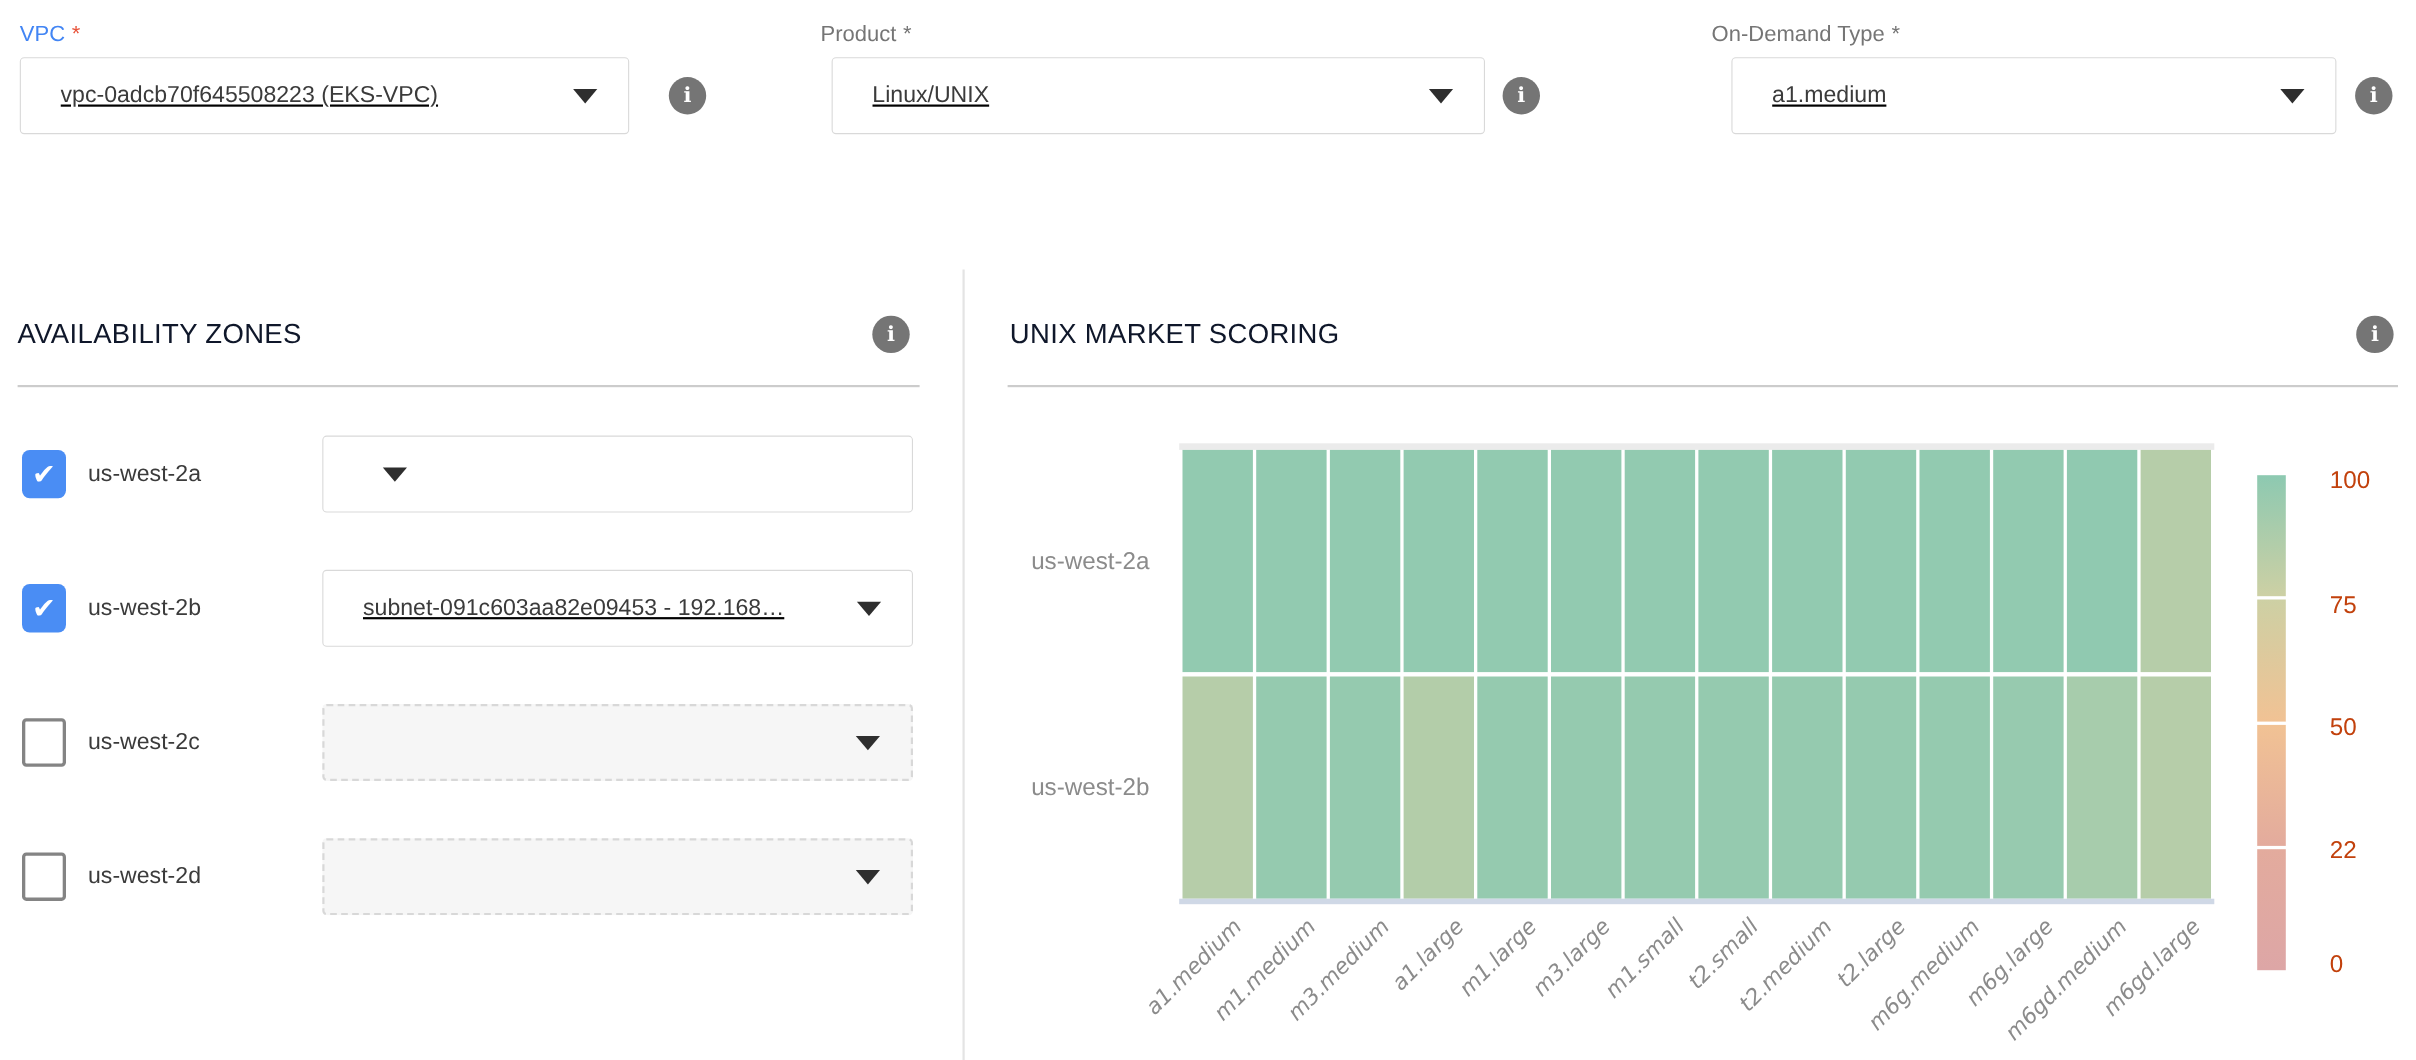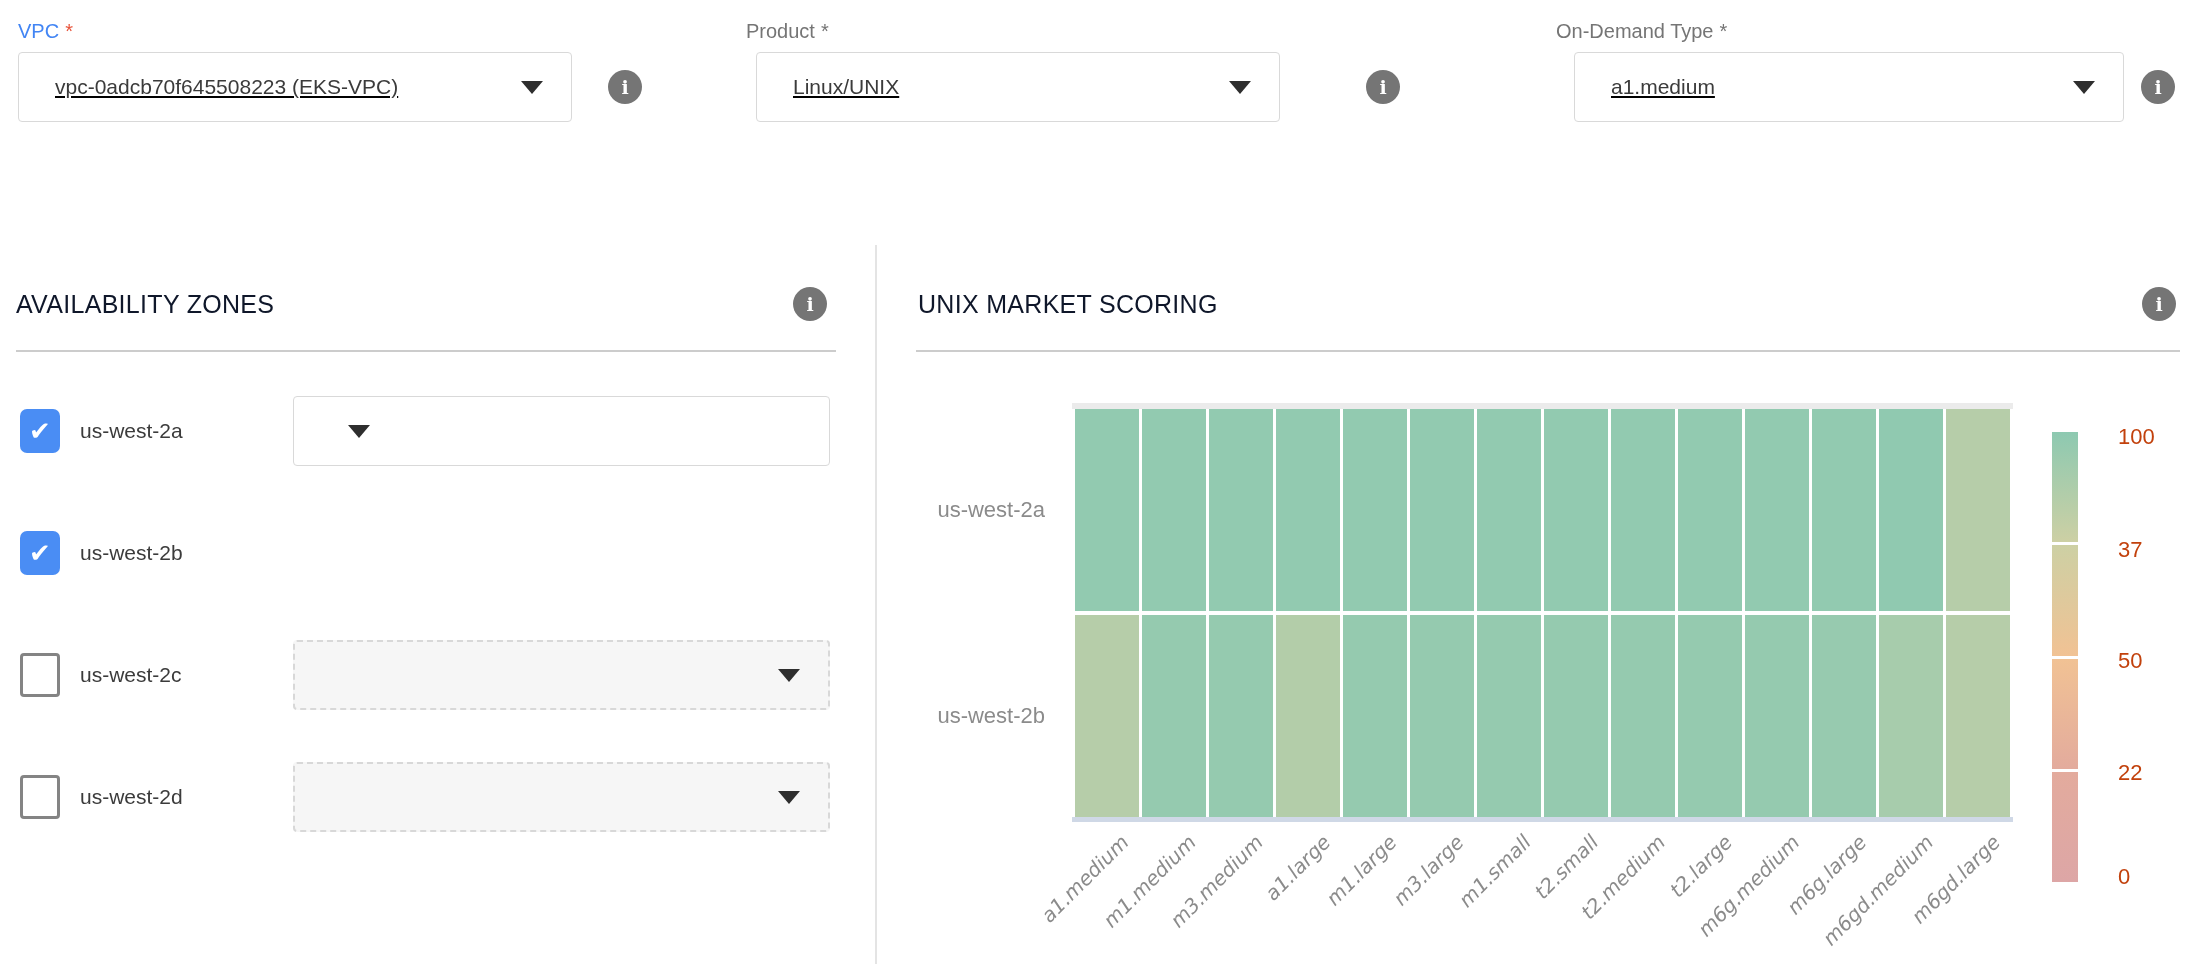--- a/index.html
+++ b/index.html
@@ -108,21 +108,21 @@
 </div>
 <div class="select-box" style="left:18px; top:52px; width:554px;">
   <span class="select-value">vpc-0adcb70f645508223 (EKS-VPC)</span>
   <span class="caret"></span>
 </div>
 <button class="info-btn" style="left:608px; top:70px;">i</button>
 
 <div class="abs field-label" style="left:746px; top:20px;">
   <span>Product</span><span class="req req-gray">*</span>
 </div>
-<div class="select-box" style="left:756px; top:52px; width:524px;">
+<div class="select-box" style="left:756px; top:52px; width:594px;">
   <span class="select-value">Linux/UNIX</span>
   <span class="caret"></span>
 </div>
 <button class="info-btn" style="left:1366px; top:70px;">i</button>
 
 <div class="abs field-label" style="left:1556px; top:20px;">
   <span>On-Demand Type</span><span class="req req-gray">*</span>
 </div>
 <div class="select-box" style="left:1574px; top:52px; width:550px;">
   <span class="select-value">a1.medium</span>
@@ -148,20 +148,24 @@
   <div class="select-box subnet-select">
     <span class="caret"></span>
   </div>
 </div>
 
 <div class="az-row checked" style="top:518px;">
   <div class="checkbox">
       <span class="check">✔</span>
     </div>
   <span class="az-name">us-west-2b</span>
+  <div class="select-box subnet-select">
+    <span class="select-value">subnet-091c603aa82e09453 - 192.168…</span>
+    <span class="caret"></span>
+  </div>
 </div>
 
 <div class="az-row unchecked empty-subnet" style="top:640px;">
   <div class="checkbox"></div>
   <span class="az-name">us-west-2c</span>
   <div class="select-box subnet-select">
     <span class="select-value"></span>
     <span class="caret"></span>
   </div>
 </div>
@@ -260,17 +264,17 @@
     </div>
   </div>
 <div class="abs" id="colorbar">
     <div class="cb-seg" style="background: linear-gradient(rgb(141, 201, 177), rgb(205, 208, 164));"></div>
     <div class="cb-seg" style="background: linear-gradient(rgb(205, 208, 164), rgb(241, 194, 148));"></div>
     <div class="cb-seg" style="background: linear-gradient(rgb(241, 194, 148), rgb(227, 171, 157));"></div>
     <div class="cb-seg" style="background: linear-gradient(rgb(227, 171, 157), rgb(221, 166, 166));"></div>
   </div>
 <div id="colorbar-ticks">
     <span class="cb-tick" style="top: 437px;">100</span>
-    <span class="cb-tick" style="top: 550px;">37</span>
+    <span class="cb-tick" style="top: 550px;">75</span>
     <span class="cb-tick" style="top: 661px;">50</span>
     <span class="cb-tick" style="top: 773px;">22</span>
     <span class="cb-tick" style="top: 877px;">0</span>
   </div>
 
 </body></html>

